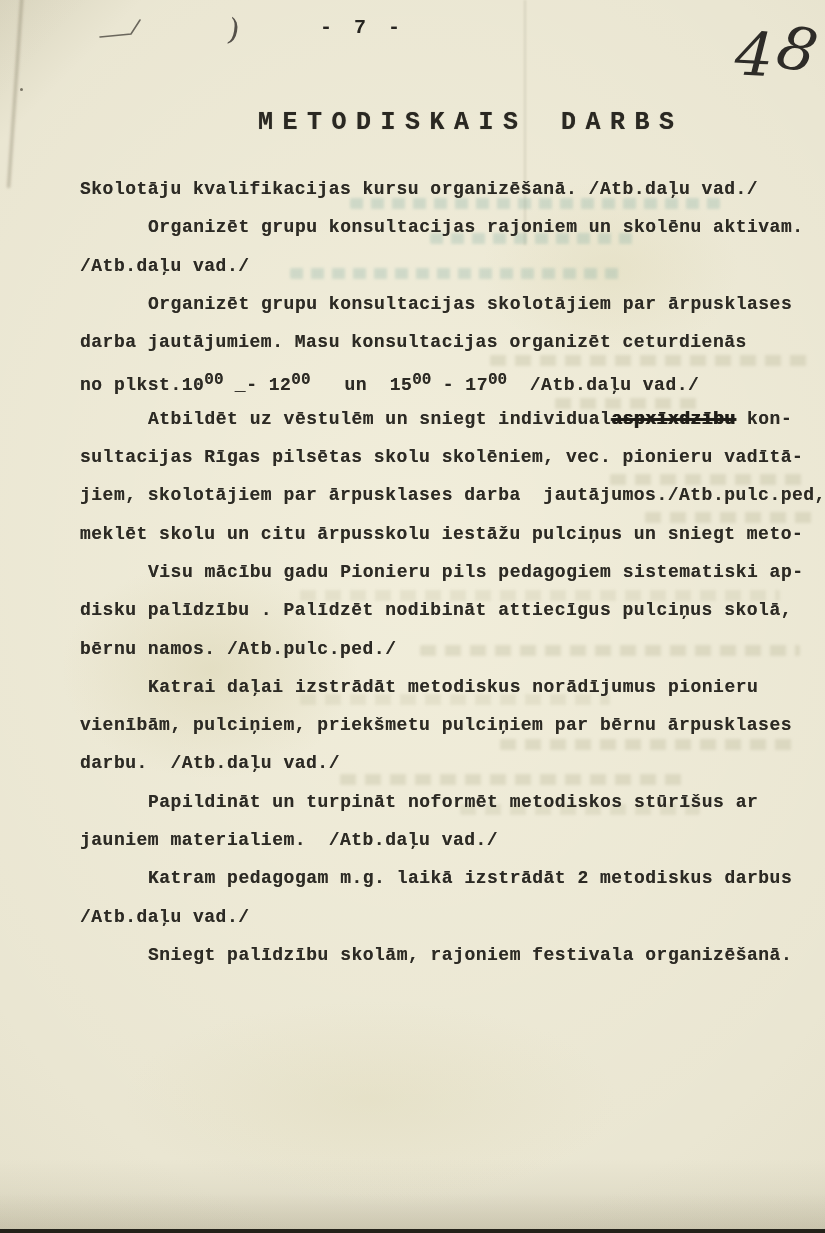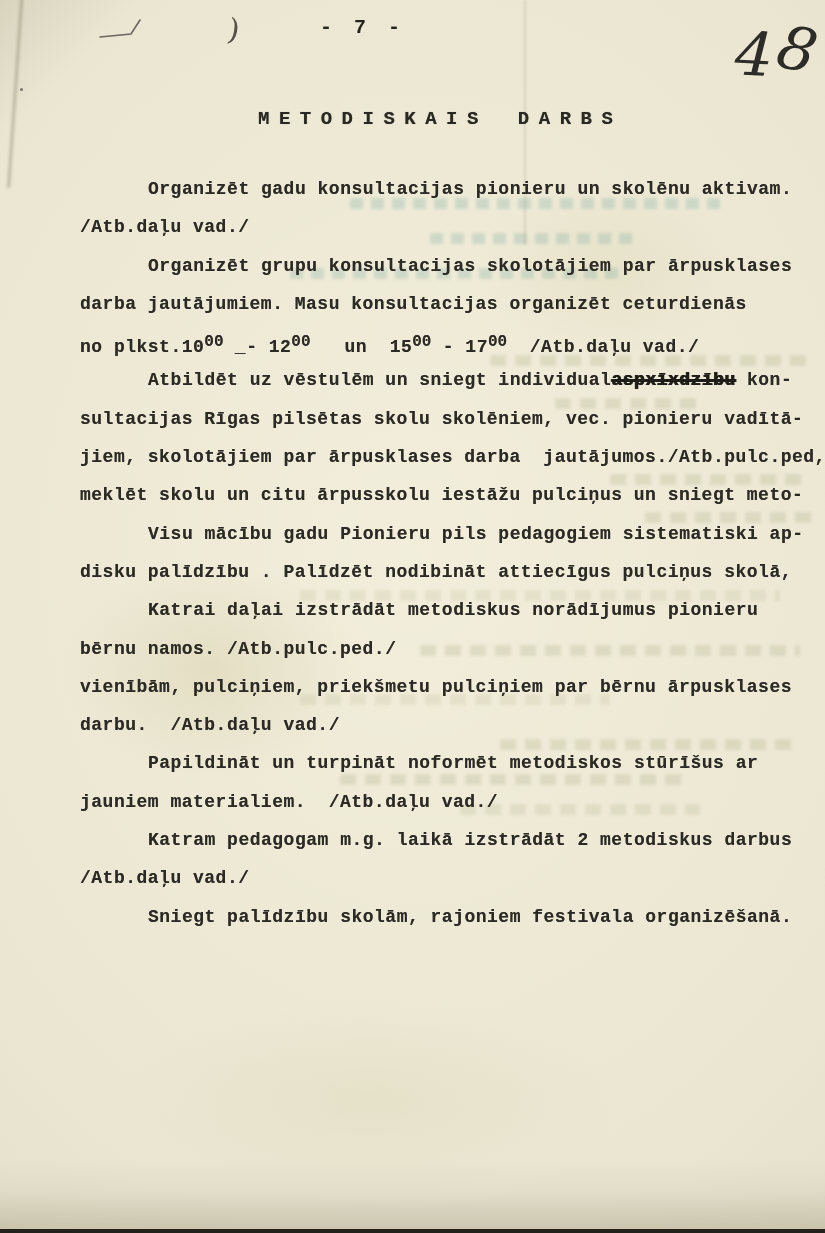--- a/index.html
+++ b/index.html
@@ -24,21 +24,21 @@
   
   .bottom-edge{position:absolute;left:0;bottom:0;width:100%;height:4px;background:#23221a;}
   .bottom-band{position:absolute;left:0;bottom:4px;width:100%;height:36px;background:linear-gradient(0deg,rgba(125,118,88,.14),transparent);}
   .crease-left{position:absolute;left:14px;top:-12px;width:3px;height:200px;background:rgba(95,88,62,.32);transform:rotate(4deg);filter:blur(1.6px);}
   .crease-mid{position:absolute;left:524px;top:0;width:2px;height:245px;background:rgba(120,112,80,.16);filter:blur(1px);}
   .speck{position:absolute;left:20px;top:88px;width:3px;height:3px;border-radius:50%;background:rgba(60,55,45,.65);}
 
   
   .typed{color:#2c2a24;font-size:18px;letter-spacing:.5px;font-weight:700;text-shadow:0 0 .6px rgba(44,42,36,.55);}
   .pagenum{position:absolute;left:320px;top:16px;font-size:20px;letter-spacing:5px;font-weight:700;color:#262420;}
-  .doc-title{position:absolute;left:258px;top:108px;font-size:19px;font-weight:700;letter-spacing:9.5px;word-spacing:9px;color:#2a2822;text-shadow:0 0 .7px rgba(42,40,34,.6);}
+  .doc-title{position:absolute;left:258px;top:108px;font-size:25px;font-weight:700;letter-spacing:9.5px;word-spacing:9px;color:#2a2822;text-shadow:0 0 .7px rgba(42,40,34,.6);}
   .content{position:absolute;left:80px;top:170px;width:746px;}
   .line{height:38.3px;line-height:38.3px;white-space:pre;}
   .ind{padding-left:68px;}
   sup.tt{font-size:16px;letter-spacing:0;vertical-align:6px;}
   .struck{
     font-weight:700;color:#1f1d18;
     text-decoration:line-through;text-decoration-thickness:2.5px;
     text-shadow:.6px 0 #1f1d18, -.4px 0 rgba(31,29,24,.8);
     margin-top:34px;
   }
@@ -89,33 +89,34 @@
     <polyline points="2,21 33,18 42,4" fill="none" stroke="#6b675d" stroke-width="1.6" stroke-linecap="round"></polyline>
   </svg>
 </div>
 <div class="pen-paren">)</div>
 <div class="pagenum">- 7 -</div>
 <div class="hand-num"><span class="d4">4</span><span class="d8">8</span></div>
 
 <div class="doc-title">METODISKAIS DARBS</div>
 
 <div class="content typed">
-  <div class="line ind">Organizēt gadu konsultacijas pionieru un skolēnu aktivam.</div>
+  <div class="line">Skolotāju kvalifikacijas kursu organizēšanā. /Atb.daļu vad./</div>
+  <div class="line ind">Organizēt grupu konsultacijas rajoniem un skolēnu aktivam.</div>
   <div class="line">/Atb.daļu vad./</div>
   <div class="line ind">Organizēt grupu konsultacijas skolotājiem par ārpusklases</div>
   <div class="line">darba jautājumiem. Masu konsultacijas organizēt ceturdienās</div>
   <div class="line"><span>no plkst.10</span><sup class="tt">00</sup><span> _- 12</span><sup class="tt">00</sup><span>   un  15</span><sup class="tt">00</sup><span> - 17</span><sup class="tt">00</sup><span>  /Atb.daļu vad./</span></div>
   <div class="line ind"><span>Atbildēt uz vēstulēm un sniegt individual</span><span class="struck">aspxīxdzību</span><span> kon-</span></div>
   <div class="line">sultacijas Rīgas pilsētas skolu skolēniem, vec. pionieru vadītā-</div>
   <div class="line">jiem, skolotājiem par ārpusklases darba  jautājumos./Atb.pulc.ped,</div>
   <div class="line">meklēt skolu un citu ārpusskolu iestāžu pulciņus un sniegt meto-</div>
   <div class="line ind">Visu mācību gadu Pionieru pils pedagogiem sistematiski ap-</div>
   <div class="line">disku palīdzību . Palīdzēt nodibināt attiecīgus pulciņus skolā,</div>
+  <div class="line">bērnu namos. /Atb.pulc.ped./</div>
   <div class="line ind">Katrai daļai izstrādāt metodiskus norādījumus pionieru</div>
-  <div class="line">bērnu namos. /Atb.pulc.ped./</div>
   <div class="line">vienībām, pulciņiem, priekšmetu pulciņiem par bērnu ārpusklases</div>
   <div class="line">darbu.  /Atb.daļu vad./</div>
   <div class="line ind">Papildināt un turpināt noformēt metodiskos stūrīšus ar</div>
   <div class="line">jauniem materialiem.  /Atb.daļu vad./</div>
   <div class="line ind">Katram pedagogam m.g. laikā izstrādāt 2 metodiskus darbus</div>
   <div class="line">/Atb.daļu vad./</div>
   <div class="line ind">Sniegt palīdzību skolām, rajoniem festivala organizēšanā.</div>
 </div>
 
 <div class="bottom-band"></div>

